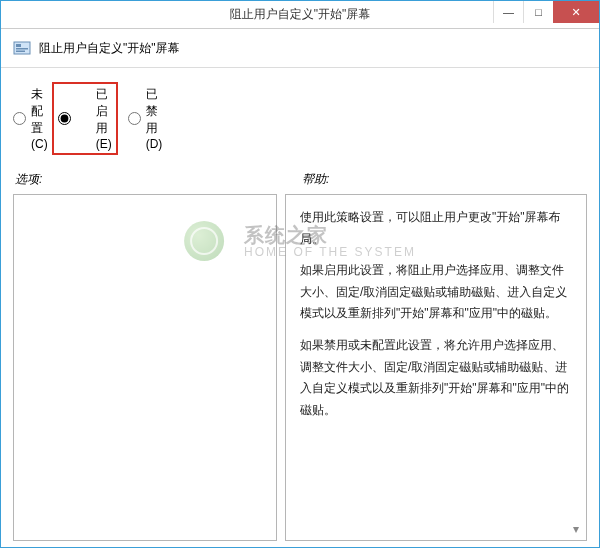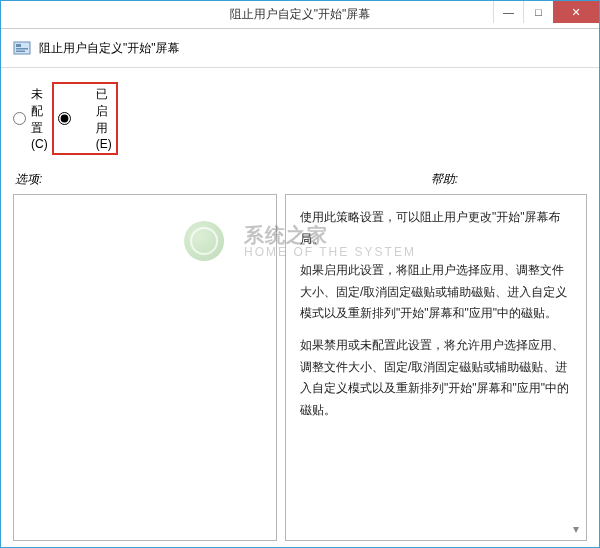--- a/index.html
+++ b/index.html
@@ -21,21 +21,21 @@
   .radio { display: flex; align-items: center; gap: 5px; font-size: 12px; color: #000; }
   .radio input { accent-color: #000; margin: 0; }
   .radio.boxed { border: 2px solid #d93025; padding: 2px 4px; margin-left: -6px; gap: 25px; }
   .rightcol { flex: 1; display: flex; flex-direction: column; gap: 6px; }
   .fldline { display: flex; align-items: flex-start; gap: 6px; }
   .fldlabel { width: 50px; text-align: right; color: #333; padding-top: 4px; }
   .comment { flex: 1; height: 50px; border: 1px solid #b5b5b5; background: #fff; resize: none; font-family: inherit; font-size: 12px; padding: 4px; }
   .platform { flex: 1; height: 26px; border: 1px solid #b5b5b5; background: #f4f4f4; padding: 4px 6px; font-size: 12px; color: #333; }
   .labels2 { display: flex; margin-top: 16px; margin-bottom: 6px; font-style: italic; }
   .labels2 .l1 { width: 50%; padding-left: 2px; }
-  .labels2 .l2 { width: 50%; padding-left: 2px; text-align: center; }
+  .labels2 .l2 { width: 50%; padding-left: 2px; }
   .panes { flex: 1; display: flex; gap: 8px; min-height: 0; }
   .pane { border: 1px solid #b5b5b5; background: #fff; padding: 12px 14px; font-size: 12px; color: #222; overflow: hidden; position: relative; }
   .pane.left { width: 46%; }
   .pane.right { flex: 1; line-height: 1.8; }
   .pane.right p { margin-bottom: 10px; }
   .watermark { position: absolute; left: 50%; top: 44%; transform: translate(-50%,-50%); display: flex; align-items: center; gap: 20px; opacity: 0.35; pointer-events: none; }
   .watermark .wm-icon { width: 40px; height: 40px; border-radius: 50%; background: radial-gradient(circle at 35% 35%, #9fd38a, #4a9a3d); position: relative; }
   .watermark .wm-icon::after { content: ""; position: absolute; left: 6px; top: 6px; right: 6px; bottom: 6px; border: 2px solid rgba(255,255,255,0.7); border-radius: 50%; }
   .watermark .wm-text { display: flex; flex-direction: column; line-height: 1.1; }
   .watermark .wm-cn { font-size: 20px; font-weight: bold; color: #555; letter-spacing: 1px; }
@@ -73,20 +73,24 @@
     <div class="row1">
       <div class="radios">
         <label class="radio">
           <input type="radio" name="st" style="">
           <span>未配置(C)</span>
         </label>
         <label class="radio boxed">
           <input type="radio" name="st" checked="" style="">
           <span>已启用(E)</span>
         </label>
+        <label class="radio">
+          <input type="radio" name="st" style="">
+          <span>已禁用(D)</span>
+        </label>
       </div>
 
     </div>
 
     <div class="labels2">
       <div class="l1">选项:</div>
       <div class="l2">帮助:</div>
     </div>
 
     <div class="panes">

